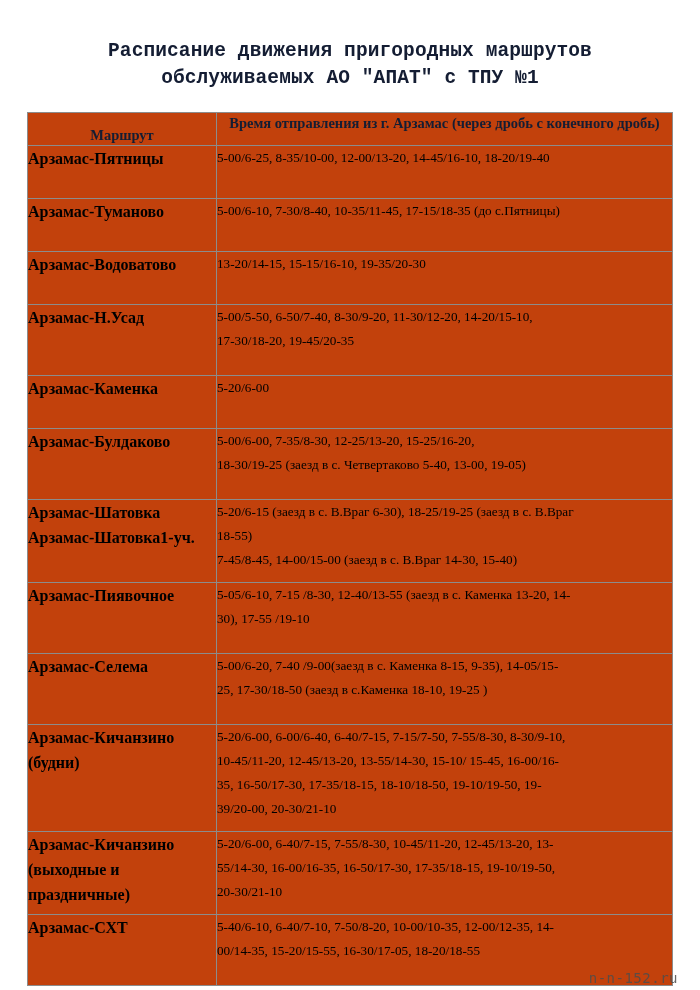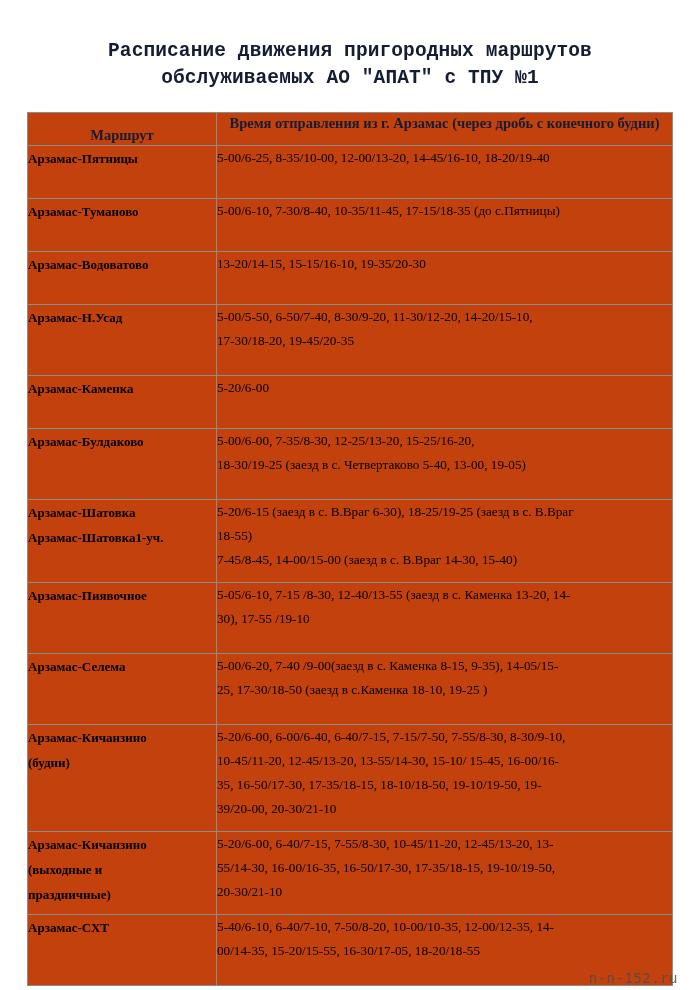--- a/index.html
+++ b/index.html
@@ -74,21 +74,21 @@
     color: #141d33;
   }
   thead th.route-head {
     vertical-align: middle;
     padding-top: 12px;
   }
 
   
   td.route-cell {
     font-weight: bold;
-    font-size: 13px;
+    font-size: 16px;
     line-height: 25px;
     padding: 9px 4px 10px 9px;
     color: #000;
   }
   td.route-cell .rline { display: block; white-space: nowrap; }
   td.route-cell .rline.wrap { white-space: normal; }
 
   td.times-cell {
     font-size: 13.2px;
     line-height: 24px;
@@ -127,21 +127,21 @@
     <table class="schedule">
       <colgroup>
         <col class="col-route">
         <col class="col-times">
       </colgroup>
       <thead>
         <tr>
           <th class="route-head">Маршрут</th>
           <th>
             <span>Время отправления из г. Арзамас (через дробь с</span>
-            <span>конечного будни)</span>
+            <span>конечного дробь)</span>
           </th>
         </tr>
       </thead>
       <tbody id="schedule-body">
           <tr class="r-height-b">
             <td class="route-cell">
               <span class="rline">Арзамас-Пятницы</span>
             </td>
             <td class="times-cell">
               <span class="tline">5-00/6-25, 8-35/10-00, 12-00/13-20, 14-45/16-10, 18-20/19-40</span>

